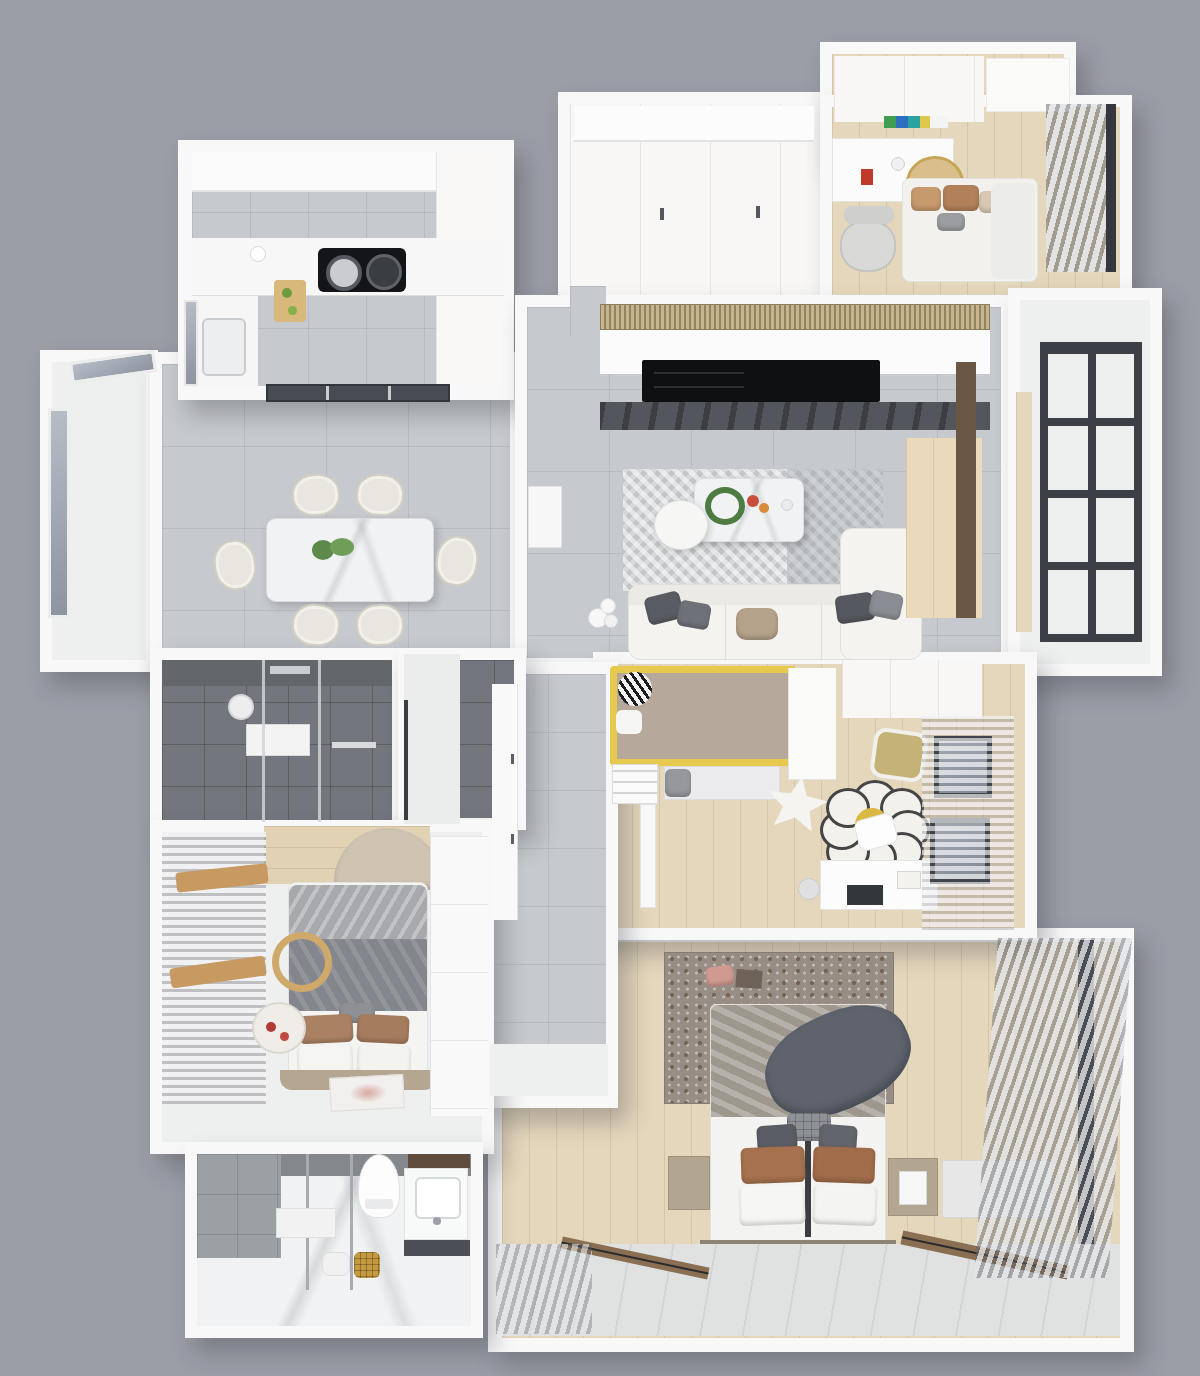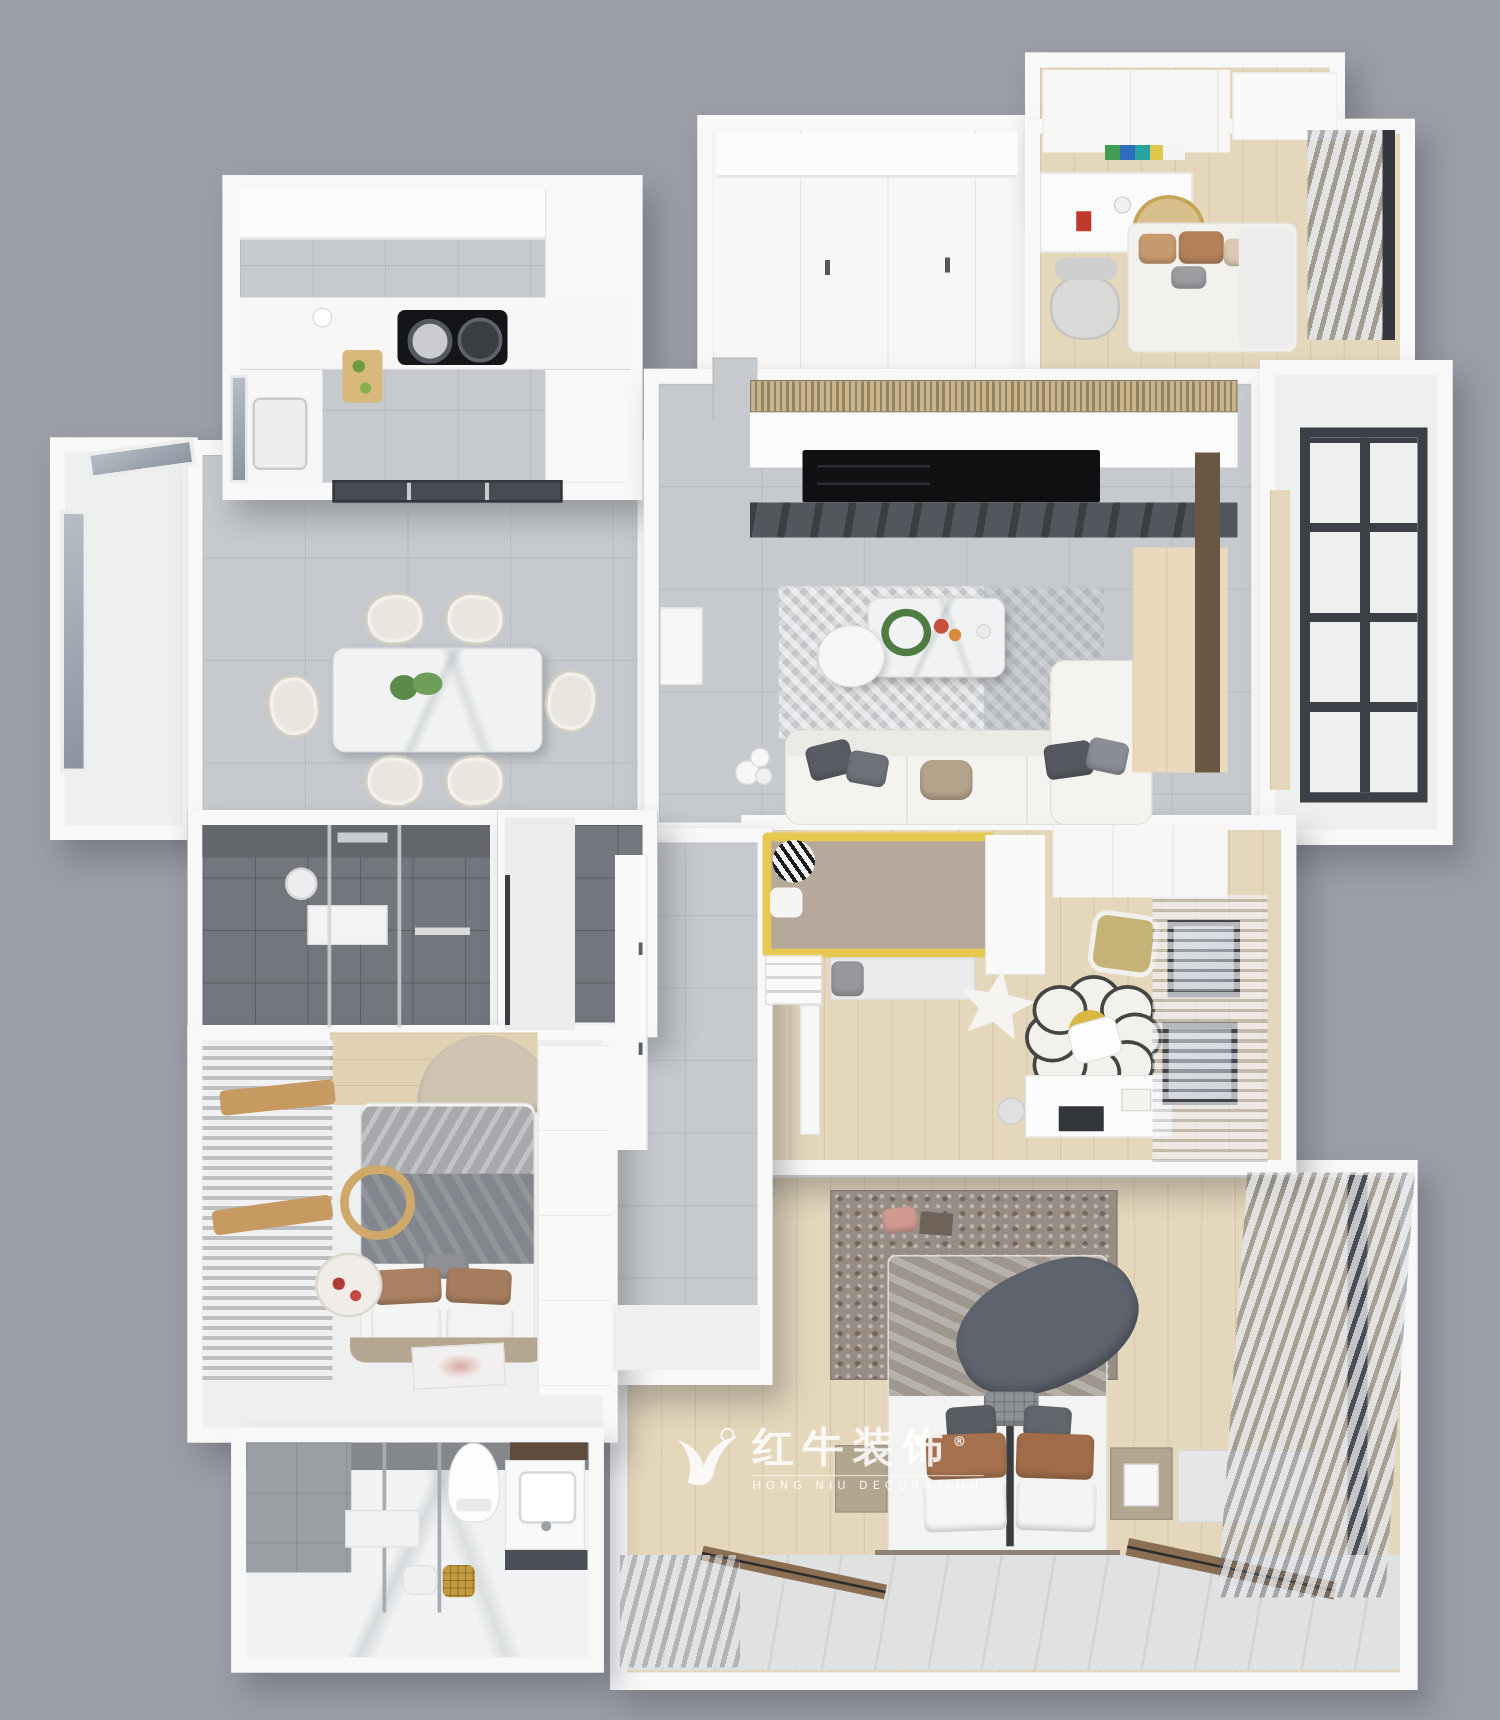--- a/index.html
+++ b/index.html
@@ -291,24 +291,14 @@
   <div class="f curtain-d" style="left:986px;top:938px;width:134px;height:340px;opacity:.92;transform:skewX(-4deg);z-index:4;"></div>
   <div class="f" style="left:502px;top:1244px;width:618px;height:92px;background:#e0e1e1;background-image:repeating-linear-gradient(100deg,rgba(0,0,0,.06) 0 2px,transparent 2px 42px);"></div>
   <div class="f" style="left:560px;top:1252px;width:150px;height:12px;background:#8a6f52;transform:rotate(12deg);">
     <div style="position:absolute;left:0;top:5px;width:100%;height:2px;background:#2c2c2e;"></div>
   </div>
   <div class="f" style="left:900px;top:1248px;width:170px;height:14px;background:#8a6f52;transform:rotate(12deg);">
     <div style="position:absolute;left:0;top:6px;width:100%;height:2px;background:#2c2c2e;"></div>
   </div>
   <div class="f curtain-d" style="left:496px;top:1244px;width:96px;height:90px;opacity:.7;"></div>
 
-  <div class="watermark" style="left:538px;top:1140px;">
-    <svg width="54" height="54" viewBox="0 0 54 54">
-      <path d="M12 46 C17 34 13 20 4 12 C17 16 23 25 25 33 C29 20 39 11 52 9 C41 17 35 27 33 39 C31 47 22 51 12 46 Z" fill="rgba(255,255,255,.85)"></path>
-      <circle cx="44" cy="8" r="5" fill="none" stroke="rgba(255,255,255,.85)" stroke-width="1.5"></circle>
-    </svg>
-    <div>
-      <div class="wm-cn"><span>红牛装饰</span><sup>®</sup></div>
-      <div class="wm-en">HONG NIU DECORATION</div>
-    </div>
-  </div>
 
 </div>
 
 </body></html>

